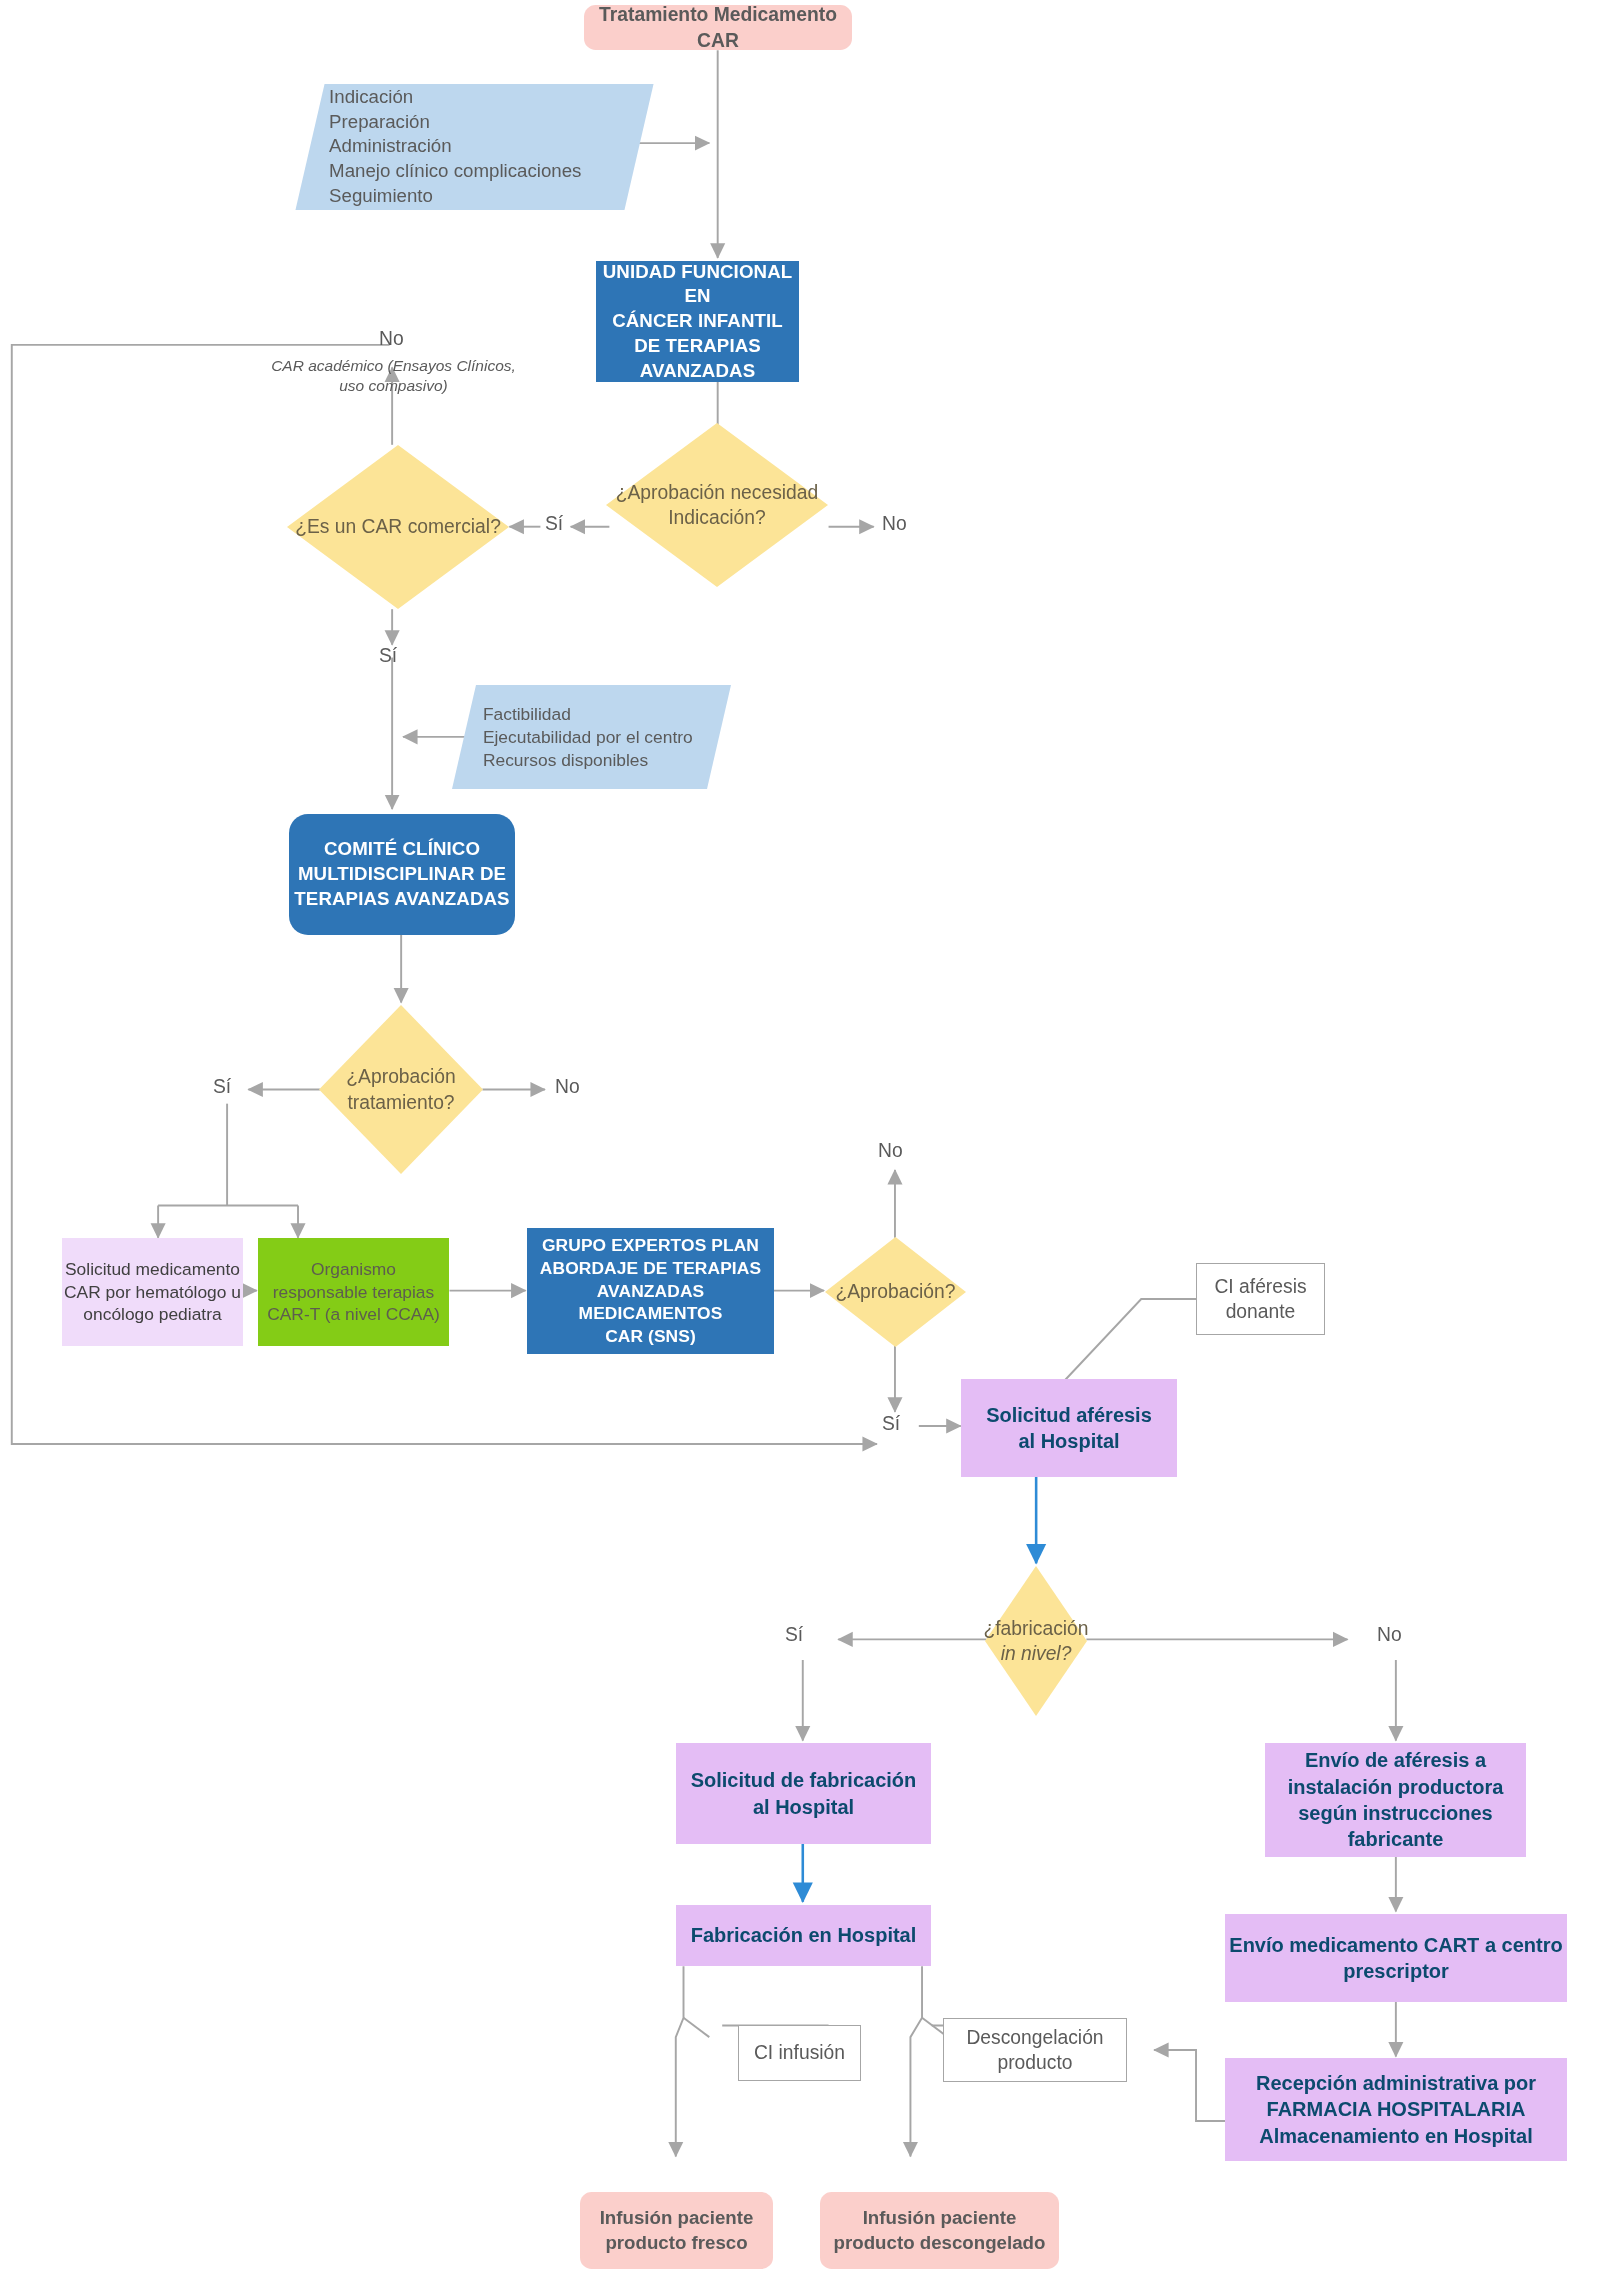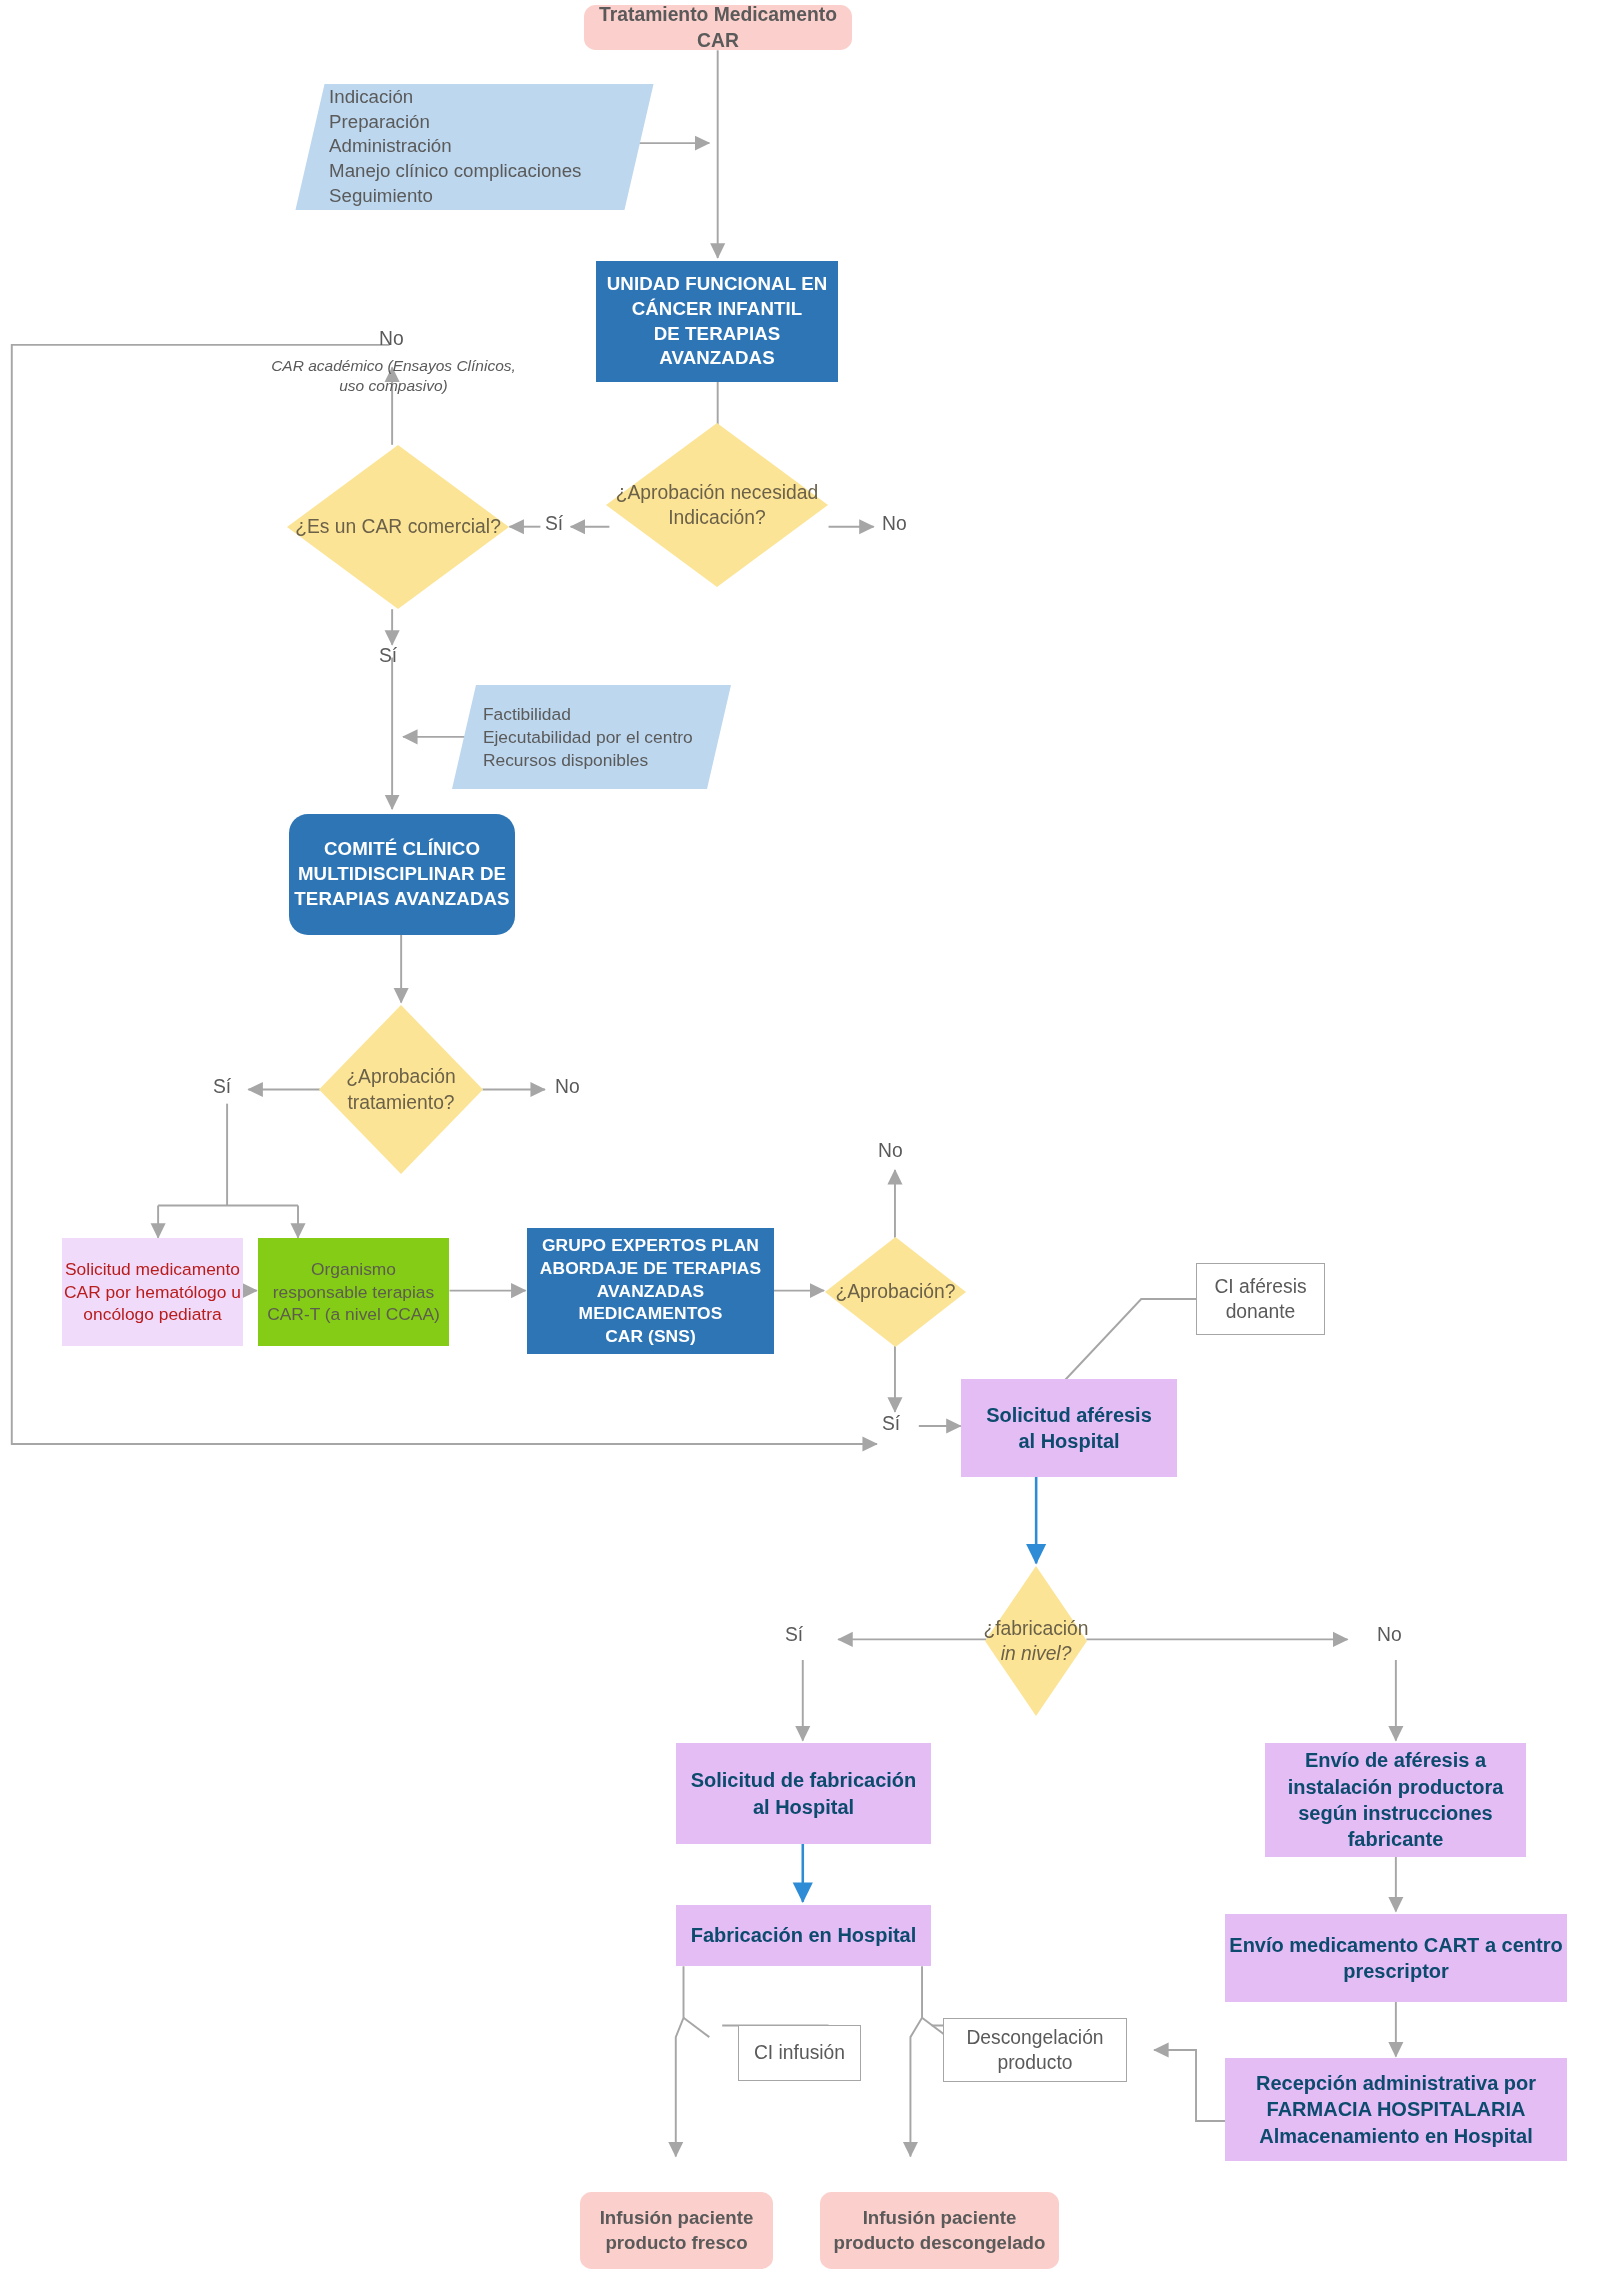--- a/index.html
+++ b/index.html
@@ -48,21 +48,21 @@
     letter-spacing:0.1px;
   }
   .purple{
     background:#e4bdf5;
     color:#0c4a6e;
     font-weight:bold;
     font-size:20px;
   }
   .purple-light{
     background:#f0dcfa;
-    color:#b91c1c;
+    color:#404040;
     font-size:19.3px;
   }
   .green{
     background:#84cc16;
     color:#5d5d4f;
     font-size:19.3px;
   }
   .white-box{
     background:#ffffff;
     border:1.3px solid #a6a6a6;
@@ -222,21 +222,21 @@
   </div>
 
   <div class="node paragram" style="left:310px; top:84px; width:329px; height:126px; white-space:pre-line;">
     <span>Indicación
 Preparación
 Administración
 Manejo clínico complicaciones
 Seguimiento</span>
   </div>
 
-  <div class="node blue-dark" style="left:596px; top:261px; width:242px; height:121px; white-space:pre-line;">
+  <div class="node blue-dark" style="left:596px; top:261px; width:203px; height:121px; white-space:pre-line;">
     <span>UNIDAD FUNCIONAL EN
 CÁNCER INFANTIL
 DE TERAPIAS
 AVANZADAS</span>
   </div>
 
   <div class="diamond-wrap" style="left:606px; top:423px; width:222px; height:164px;">
     <div class="diamond-shape" style="clip-path:polygon(50% 0%,100% 50%,50% 100%,0% 50%);"></div>
     <div class="diamond-label" style="white-space:pre-line;">¿Aprobación necesidad
 Indicación?</div>

